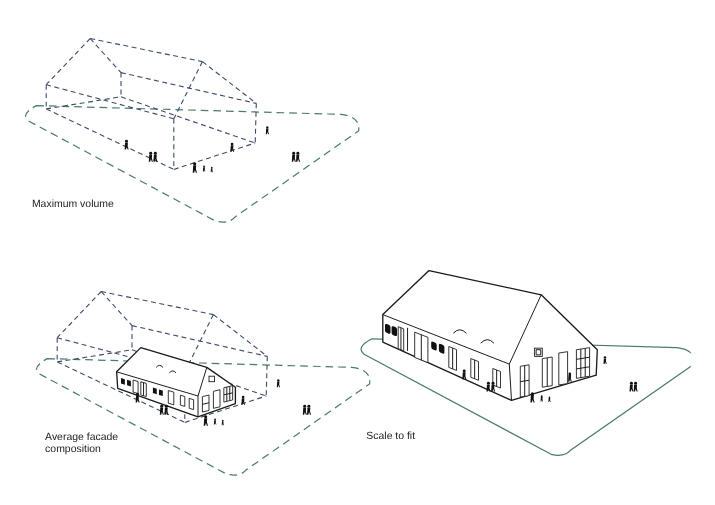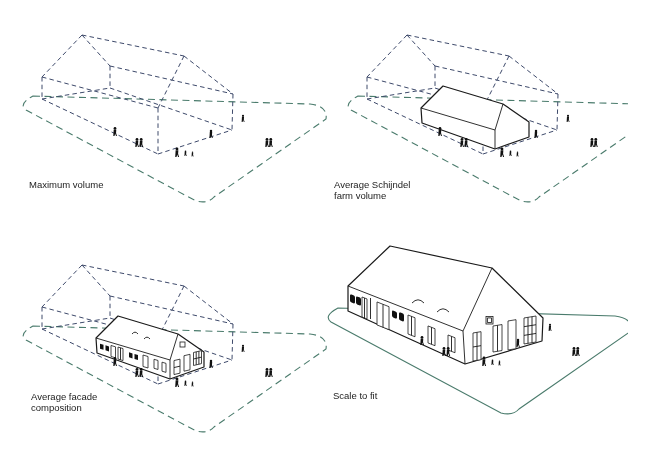--- a/index.html
+++ b/index.html
@@ -8,21 +8,21 @@
     --building-line:#1a1a1a;
     --figure-fill:#111111;
     --label-text:#222222;
     --bg:#ffffff;
   }
   html,body{margin:0;padding:0;background:var(--bg);}
   .canvas{position:relative;width:628px;height:459px;background:var(--bg);overflow:hidden;
           font-family:"Liberation Sans", sans-serif;}
   .panel{position:absolute;width:325px;height:230px;}
   .panel svg{display:block;width:100%;height:100%;overflow:visible;}
-  #p1{left:0;top:0;} #p2{left:325px;top:0;} #p3{left:0;top:230px;height:229px;} #p4{left:325px;top:228px;height:229px;}
+  #p1{left:0;top:0;} #p2{left:325px;top:0;} #p3{left:0;top:230px;height:229px;padding-left:10px;} #p4{left:325px;top:228px;height:229px;}
 
   .vol{stroke:var(--envelope-dash);stroke-width:1;stroke-dasharray:4.5 3.2;fill:none;stroke-linecap:butt;}
   .plotd{stroke:var(--plot-outline);stroke-width:1.1;stroke-dasharray:7 4.5;fill:none;}
   .plots{stroke:var(--plot-outline);stroke-width:1.1;fill:none;}
   .bld{fill:#ffffff;stroke:var(--building-line);stroke-width:1.2;stroke-linejoin:round;}
   .bln{fill:none;stroke:var(--building-line);stroke-width:0.9;stroke-linejoin:round;}
   .op{fill:#ffffff;stroke:var(--building-line);stroke-width:0.8;}
   .opd{fill:var(--figure-fill);stroke:none;}
   .ppl{fill:var(--figure-fill);stroke:none;}
   text.lbl{font-size:9.5px;fill:var(--label-text);}
@@ -101,30 +101,20 @@
 
   <div class="panel" id="p1">
     <svg viewBox="0 0 325 230">
       <use href="#plot" class="plotd"></use>
       <use href="#volume"></use>
       <use href="#people"></use>
       <text class="lbl" x="29" y="188">Maximum volume</text>
     </svg>
   </div>
 
-  <div class="panel" id="p2">
-    <svg viewBox="0 0 325 230">
-      <use href="#plot" class="plotd"></use>
-      <use href="#volume"></use>
-      <use href="#house-small"></use>
-      <use href="#people"></use>
-      <text class="lbl" x="9" y="188">Average Schijndel</text>
-      <text class="lbl" x="9" y="199">farm volume</text>
-    </svg>
-  </div>
 
   <div class="panel" id="p3">
     <svg viewBox="0 0 325 229">
       <use href="#plot" class="plotd"></use>
       <use href="#volume"></use>
       <use href="#house-small"></use>
       <use href="#house-small-details"></use>
       <use href="#people"></use>
       <text class="lbl" x="31" y="170">Average facade</text>
       <text class="lbl" x="31" y="181">composition</text>

